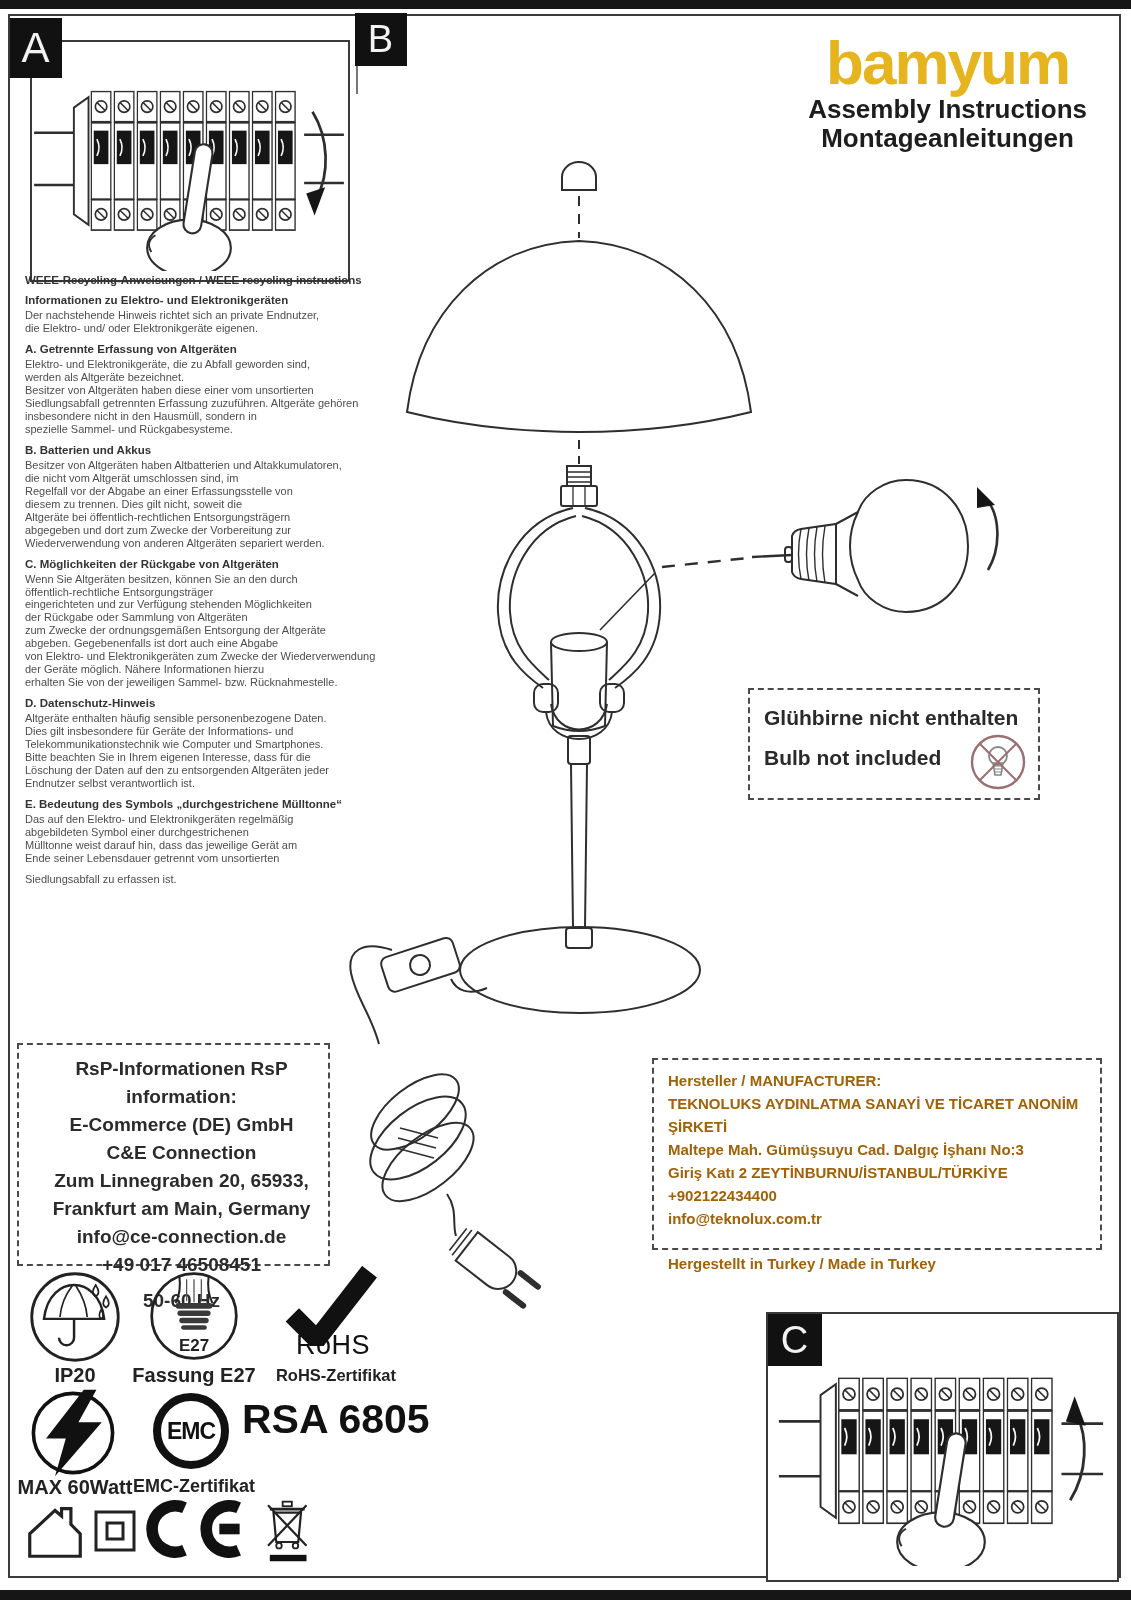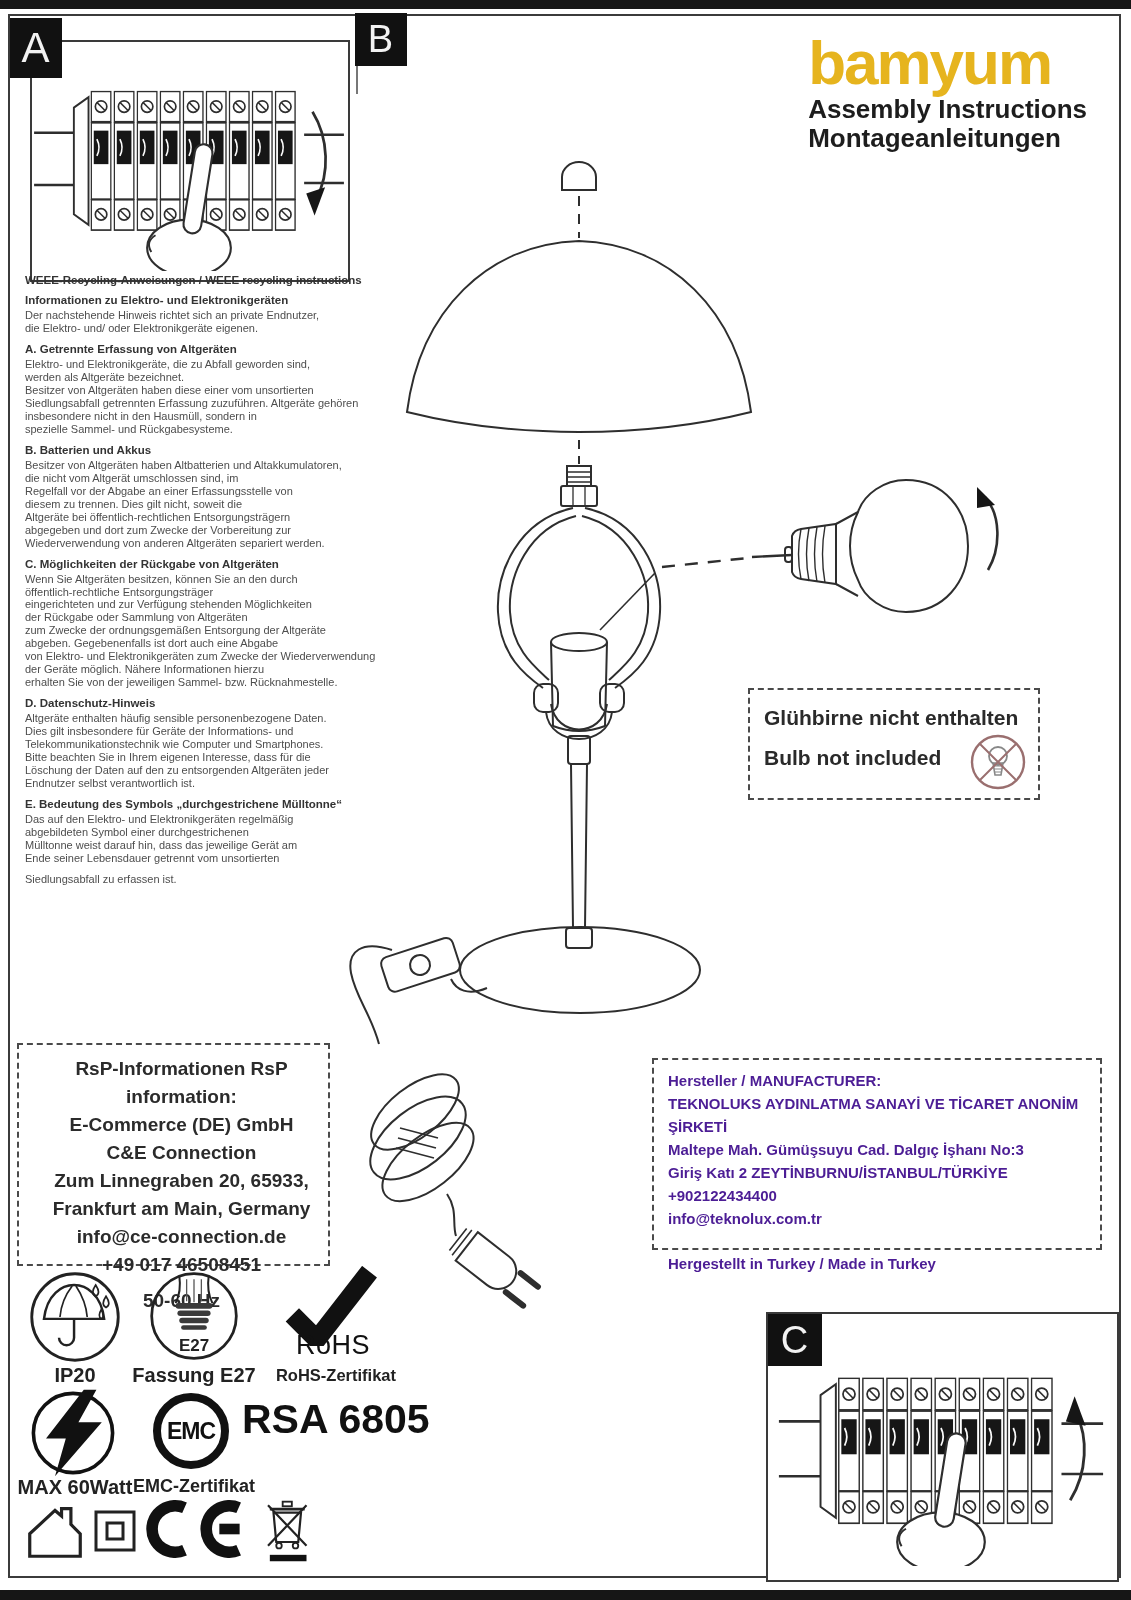--- a/index.html
+++ b/index.html
@@ -6,37 +6,37 @@
   #page{position:relative;width:1131px;height:1600px;background:#ffffff;overflow:hidden;
         font-family:"Liberation Sans",sans-serif;color:#222;}
   .abs{position:absolute;}
   .bar{background:#161616;}
   #frame{left:8px;top:14px;width:1109px;height:1560px;border:2px solid #3b3b3b;}
   
   .chip{background:#111;color:#f2f2f2;display:flex;align-items:center;justify-content:center;
         font-size:42px;font-weight:400;letter-spacing:1px;}
   .panel-frame{border:2px solid #3a3a3a;background:#fff;}
   
-  #brand{right:44px;top:30px;text-align:left;}
+  #brand{right:44px;top:30px;text-align:center;}
   #brand .logo{font-size:62px;font-weight:700;letter-spacing:-2px;line-height:1.05;}
   #brand .sub{font-size:26px;font-weight:700;color:#1d1d1d;line-height:1.12;}
   
   #weee{left:25px;top:274px;width:420px;}
   .w-title{font-weight:700;font-size:11.5px;color:#333;margin-bottom:4px;}
   .w-h{font-weight:700;font-size:11.5px;color:#333;margin-top:8px;}
   .w-b{white-space:pre-line;font-size:11px;line-height:1.18;color:#4d4d4d;margin:3px 0 5px;}
   
   .dashed{border:2px dashed #4a4a4a;background:#fff;}
   #bulb-box{left:748px;top:688px;width:288px;height:108px;}
   #bulb-box .t{font-size:21px;font-weight:700;color:#2a2a2a;line-height:1.9;padding:8px 0 0 14px;}
   #rsp-box{left:17px;top:1043px;width:313px;height:223px;padding:10px 0 0 16px;box-sizing:border-box;text-align:center;}
   #rsp-box .l{font-size:19px;font-weight:700;color:#2b2b2b;line-height:28px;}
   #rsp-box .gap{height:8px;}
   #mfg-box{left:652px;top:1058px;width:450px;height:192px;padding:9px 0 0 14px;box-sizing:border-box;}
-  #mfg-box .l{font-size:15px;font-weight:700;color:#4c1d95;line-height:23px;}
+  #mfg-box .l{font-size:15px;font-weight:700;color:#a16207;line-height:23px;}
   #mfg-box .gap{height:22px;}
   
   .cert-label{font-weight:700;color:#222;text-align:center;}
   #model{left:242px;top:1396px;font-size:41px;font-weight:700;letter-spacing:0;color:#111;}
   svg{display:block;}
   .line-art{stroke:#2e2e2e;fill:none;}
 </style>
 </head>
 <body>
 

